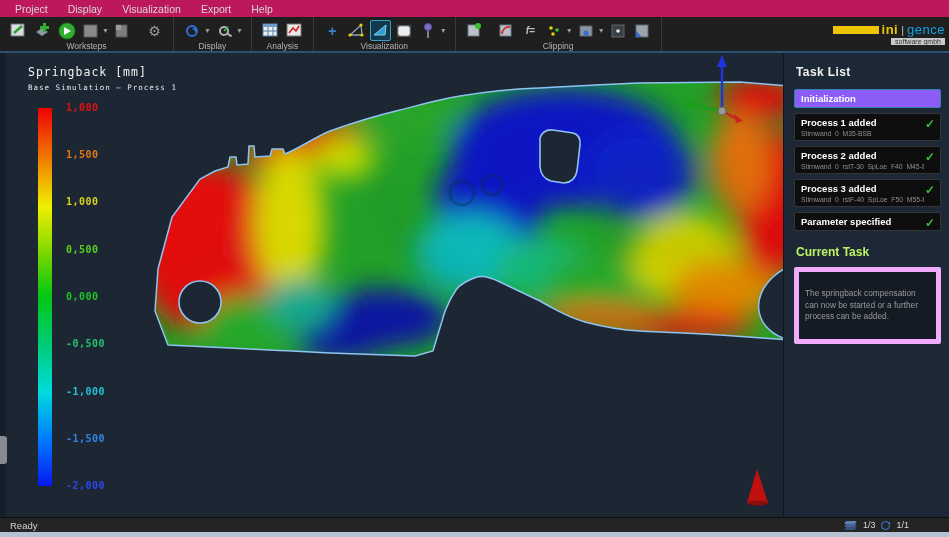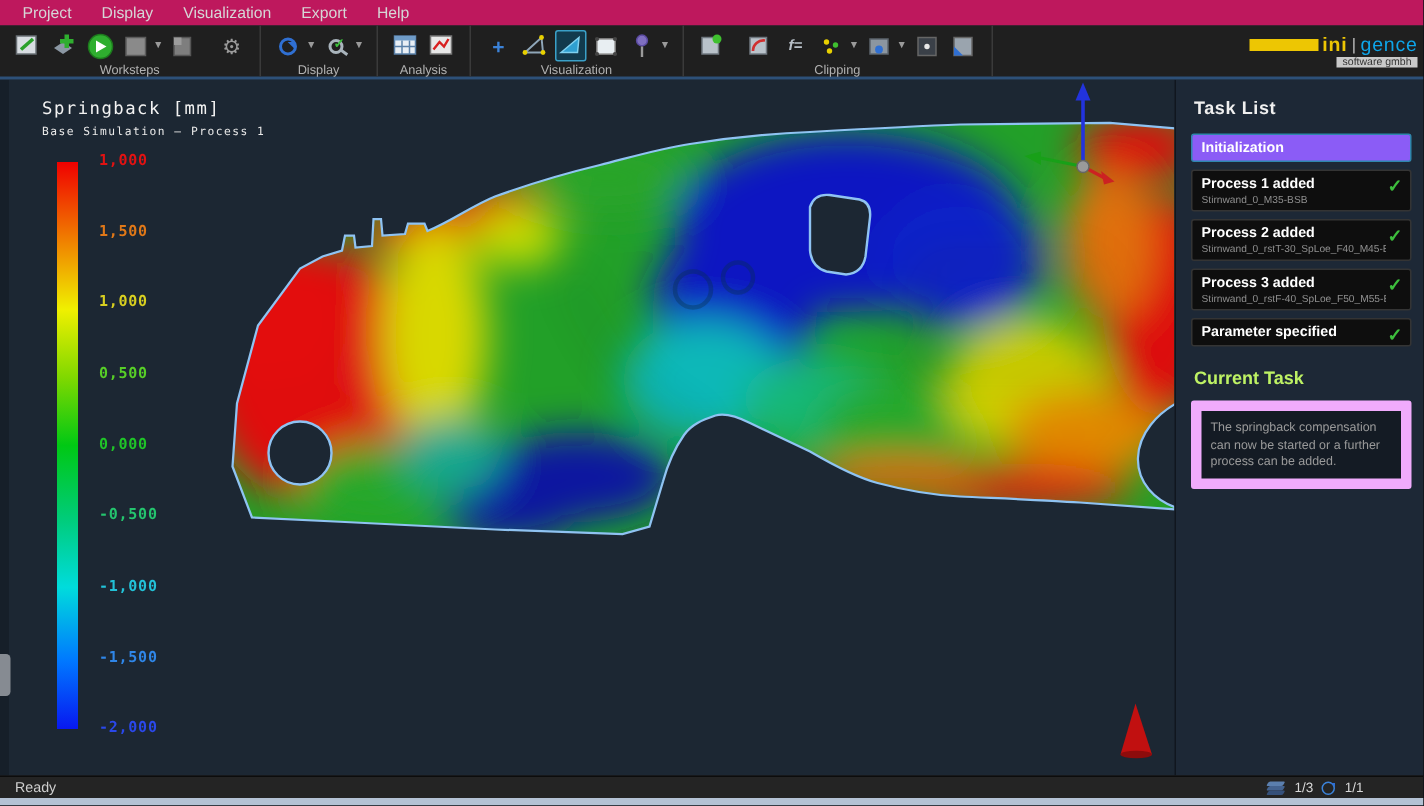--- a/index.html
+++ b/index.html
@@ -68,21 +68,21 @@
 
   
   .panel { position:absolute; right:0; top:0; width:166px; height:464px; background:#1d2836; border-left:1px solid #10161e; padding:10px 8px 0 10px; z-index:20; }
   .ptitle { color:#efefef; font-size:12px; font-weight:bold; letter-spacing:0.4px; margin:2px 0 10px 2px; }
   .task { position:relative; background:#0e0e0e; border:1px solid #343434; border-radius:2px; margin-bottom:5px; padding:3px 16px 3px 6px; }
   .task.active { background:#8b5cf6; border-color:#2f86ad; padding-right:6px; }
   .task .tt { color:#ffffff; font-size:9.5px; font-weight:bold; }
   .task .ts { color:#8f8f8f; font-size:6.8px; margin-top:2px; white-space:nowrap; overflow:hidden; }
   .task .chk { position:absolute; right:5px; top:3px; color:#3dbf3d; font-size:12px; font-weight:bold; }
   .ctitle { color:#bef264; font-size:12px; font-weight:bold; margin:14px 0 8px 2px; }
-  .cbox { background:#141b24; border:7px solid #f0abfc; border-radius:2px; color:#9a9a9a; font-size:8.3px; line-height:1.4; padding:5px 6px; }
+  .cbox { background:#141b24; border:5px solid #f0abfc; border-radius:2px; color:#9a9a9a; font-size:8.3px; line-height:1.4; padding:16px 6px; }
 
   
   .statusbar { position:absolute; left:0; top:517px; width:949px; height:15px; background:#242424; border-top:1px solid #0c0c0c;
                display:flex; align-items:center; color:#cfcfcf; font-size:9.5px; z-index:30; }
   .statusbar .ready { margin-left:10px; }
   .statusbar .right { margin-left:auto; margin-right:40px; display:flex; align-items:center; gap:6px; }
   .statusbar .cnt { color:#d8d8d8; font-size:9px; }
   .stackicon { display:inline-block; width:12px; height:9px; position:relative; }
   .stackicon i { position:absolute; left:0; width:11px; height:3px; background:#5b7fae; transform:skewX(-30deg); border-radius:1px; }
   .stackicon i:nth-child(1){top:0;} .stackicon i:nth-child(2){top:3px;background:#446390;} .stackicon i:nth-child(3){top:6px;background:#35507a;}

